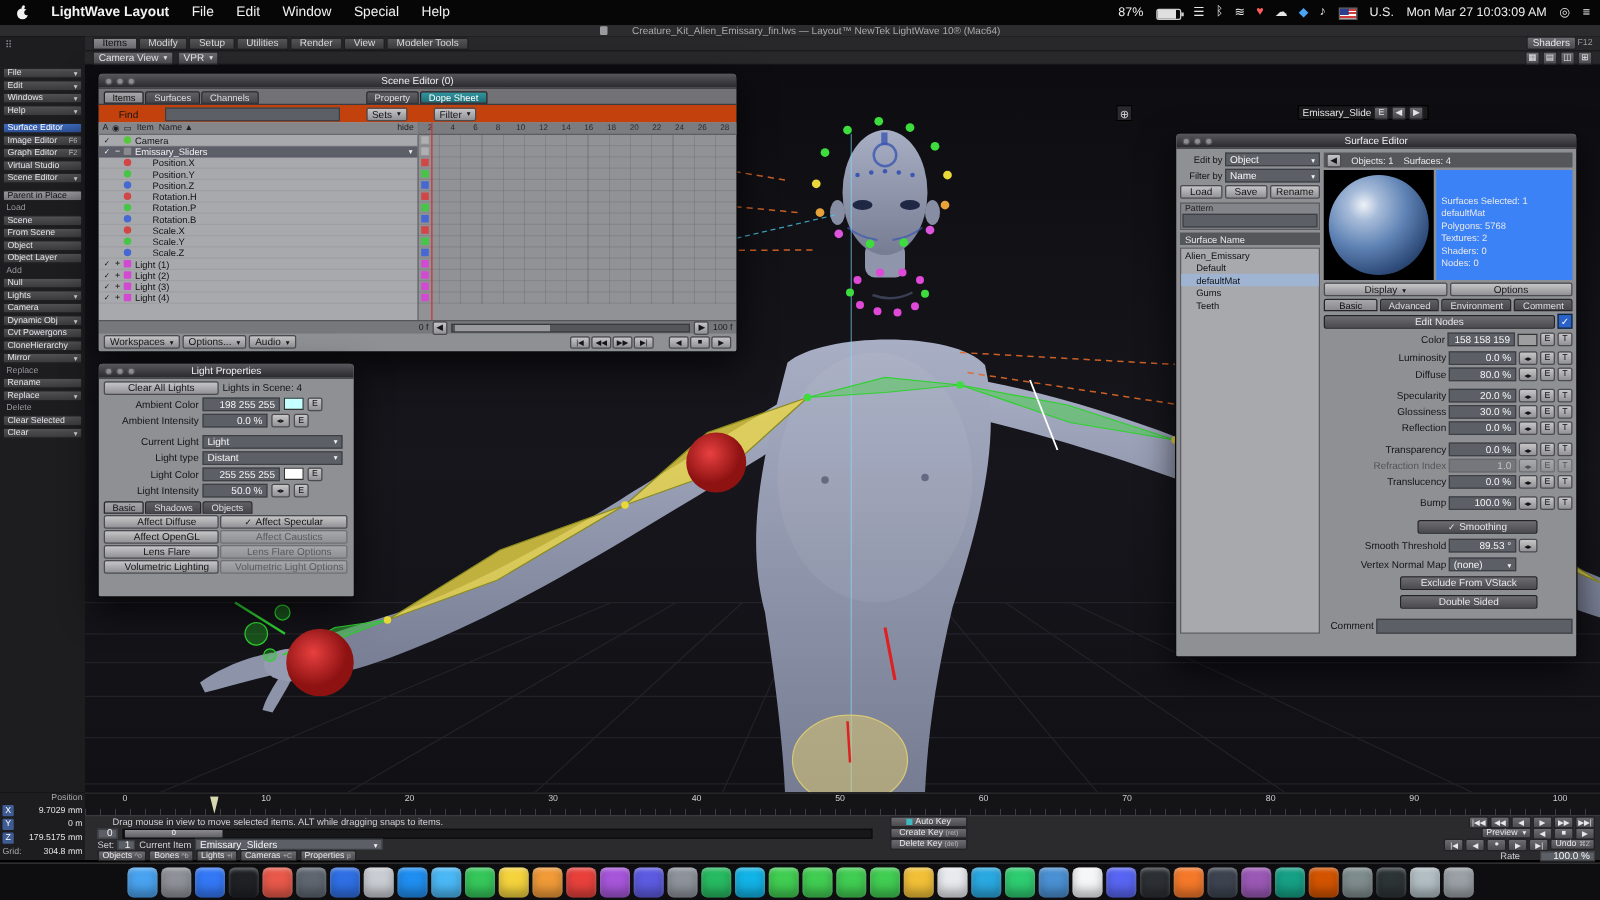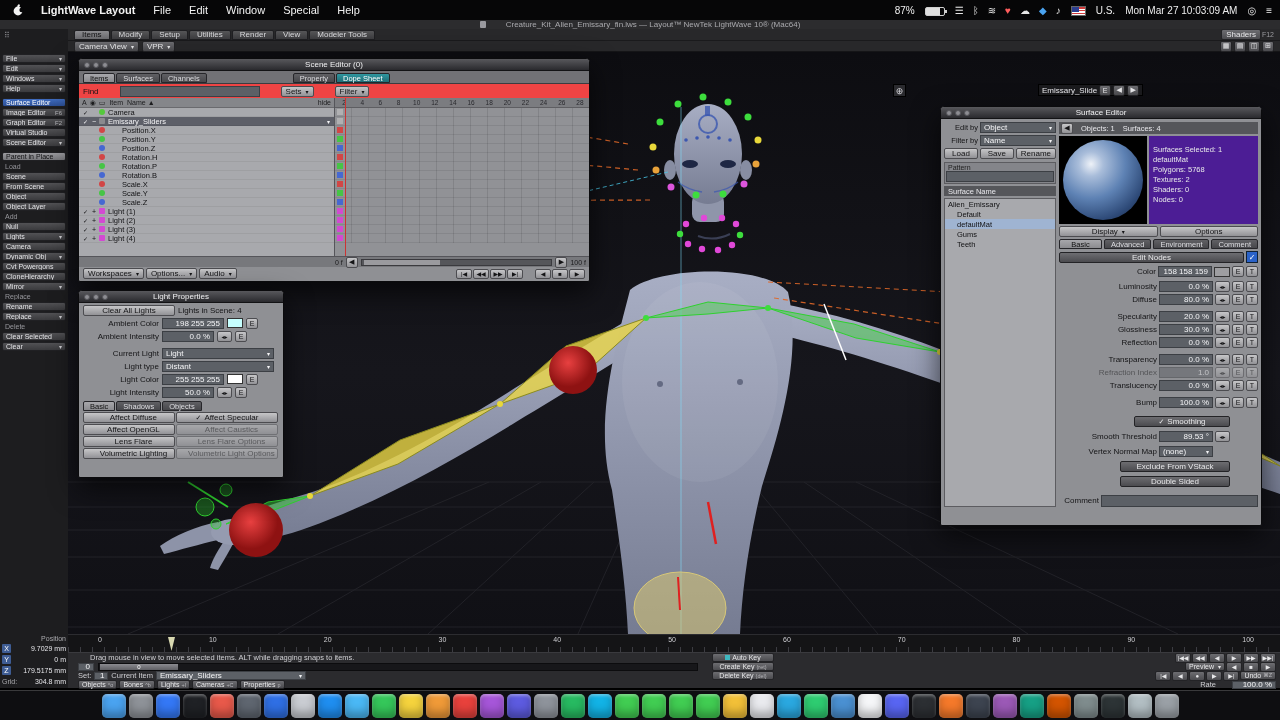--- a/index.html
+++ b/index.html
@@ -55,21 +55,21 @@
 .win{position:absolute;background:#8f9094;border:1px solid #0b0b0d;box-shadow:0 10px 28px rgba(0,0,0,.65);border-radius:4px 4px 2px 2px;z-index:5}
 .wt{height:12px;background:linear-gradient(#58585c,#2a2a2e);color:#f0f0f2;font-size:8px;line-height:12px;text-align:center;border-bottom:1px solid #131315;border-radius:3px 3px 0 0;position:relative}
 .tdots{position:absolute;left:5px;top:3px;display:flex;gap:3px}
 .tdots i{width:6px;height:6px;border-radius:50%;background:#8d8d92;border:1px solid #55555a}
 .ptab{height:10px;padding:0 6px;font-size:7.5px;display:flex;align-items:center;background:linear-gradient(#606064,#47474b);color:#dedee2;border:1px solid #26262a;border-radius:2px 2px 0 0}
 .ptab.sel{background:linear-gradient(#a7a7ab,#8b8b8f);color:#111}
 .ptab.teal{background:linear-gradient(#2f97a0,#1f6d76);color:#fff}
 
 #scened{left:78px;top:58px;width:512px;height:224px}
 .se-tabs{display:flex;gap:1px;padding:2px 4px 0 4px;background:#727276;border-bottom:1px solid #3c3c40}
-.se-find{display:flex;align-items:center;gap:21px;padding:1px 4px;height:14px;background:#ef4444}
+.se-find{display:flex;align-items:center;gap:21px;padding:1px 16px;height:14px;background:#c2410c}
 .se-body{display:flex;height:158px}
 .se-left{width:256px;background:#a8a9ad;border-right:1px solid #55555a;display:flex;flex-direction:column}
 .se-cols{height:10px;background:#85868a;display:flex;align-items:center;gap:4px;padding:0 3px;font-size:7px;color:#1c1c1e;border-bottom:1px solid #6a6a6e}
 .se-row{display:flex;align-items:center;height:9px;padding:0 2px;font-size:7.5px;color:#121214;border-bottom:1px solid rgba(0,0,0,.06)}
 .se-row.sel{background:#5d5f68;color:#f2f2f4}
 .se-check{width:9px;font-size:6px;text-align:center}
 .se-exp{width:8px;font-size:7px;text-align:center}
 .se-dot{width:6px;height:6px;border-radius:50%;margin:0 3px 0 1px;background:transparent}
 .se-dot.box{border-radius:1px}
 .se-row.ind .se-label{margin-left:14px}
@@ -106,21 +106,21 @@
 .pattern .pt{font-size:7px;color:#222;padding:0 2px}
 .sn-head{height:10px;background:#55565a;color:#e8e8ec;font-size:7.5px;display:flex;align-items:center;padding:0 4px}
 .sn-list{flex:1;background:#a8a9ad;border:1px solid #5c5c60;min-height:300px}
 .sn-row{height:10px;display:flex;align-items:center;padding:0 3px;font-size:7.5px;color:#121214}
 .sn-row.ind{padding-left:12px}
 .sn-row.sel{background:#9fb4d2}
 .su-strip{height:12px;background:#55565a;color:#e8e8ec;display:flex;align-items:center;gap:8px;padding:0 2px;font-size:7.5px}
 .preview{display:flex;gap:2px;height:88px}
 .sphere{width:88px;height:88px;background:#000;display:flex;align-items:center;justify-content:center}
 .sphere i{width:80px;height:80px;border-radius:50%;background:radial-gradient(circle at 35% 30%,#eef2f8 0%,#a9bdda 16%,#5e82b4 45%,#2e4a78 74%,#131f36 100%)}
-.sinfo{flex:1;background:#4c1d95;color:#e8e8ea;font-size:7.5px;padding:9px 4px;line-height:10px}
+.sinfo{flex:1;background:#3b82f6;color:#e8e8ea;font-size:7.5px;padding:20px 4px;line-height:10px}
 .sp-row{display:flex;align-items:center;gap:2px;height:13px}
 .sp-row.gap{margin-top:4px}
 .sp-row.dis{opacity:.5}
 .sp-lab{flex:1;text-align:right;font-size:8px;color:#141416}
 .sp-val{width:54px;justify-content:flex-end}
 .cmt{flex:1;height:12px}
 
 #ruler{position:absolute;left:68px;top:634px;width:1212px;height:18px;background:#141416;border-top:1px solid #2c2c30;z-index:1}
 .ticks{display:flex;justify-content:space-between;padding:1px 26px 0 30px;font-size:7px;color:#cfcfd3}
 .tickline{position:absolute;left:0;bottom:0;width:100%;height:5px;background:repeating-linear-gradient(90deg,#3c3c42 0 1px,transparent 1px 12px)}

